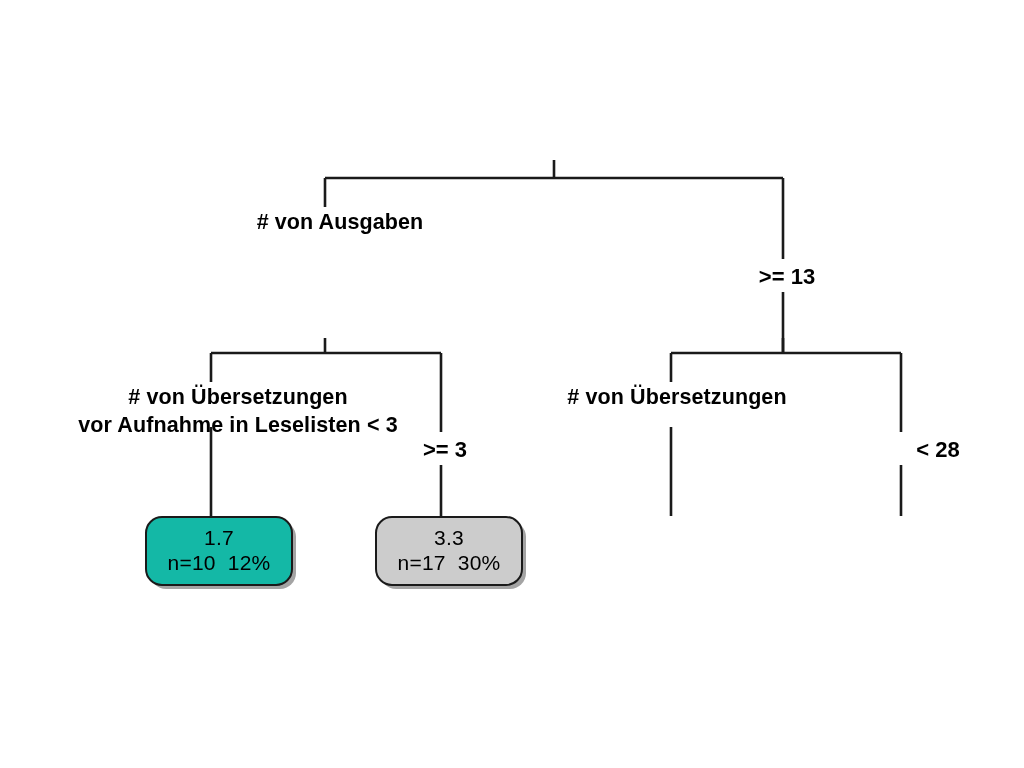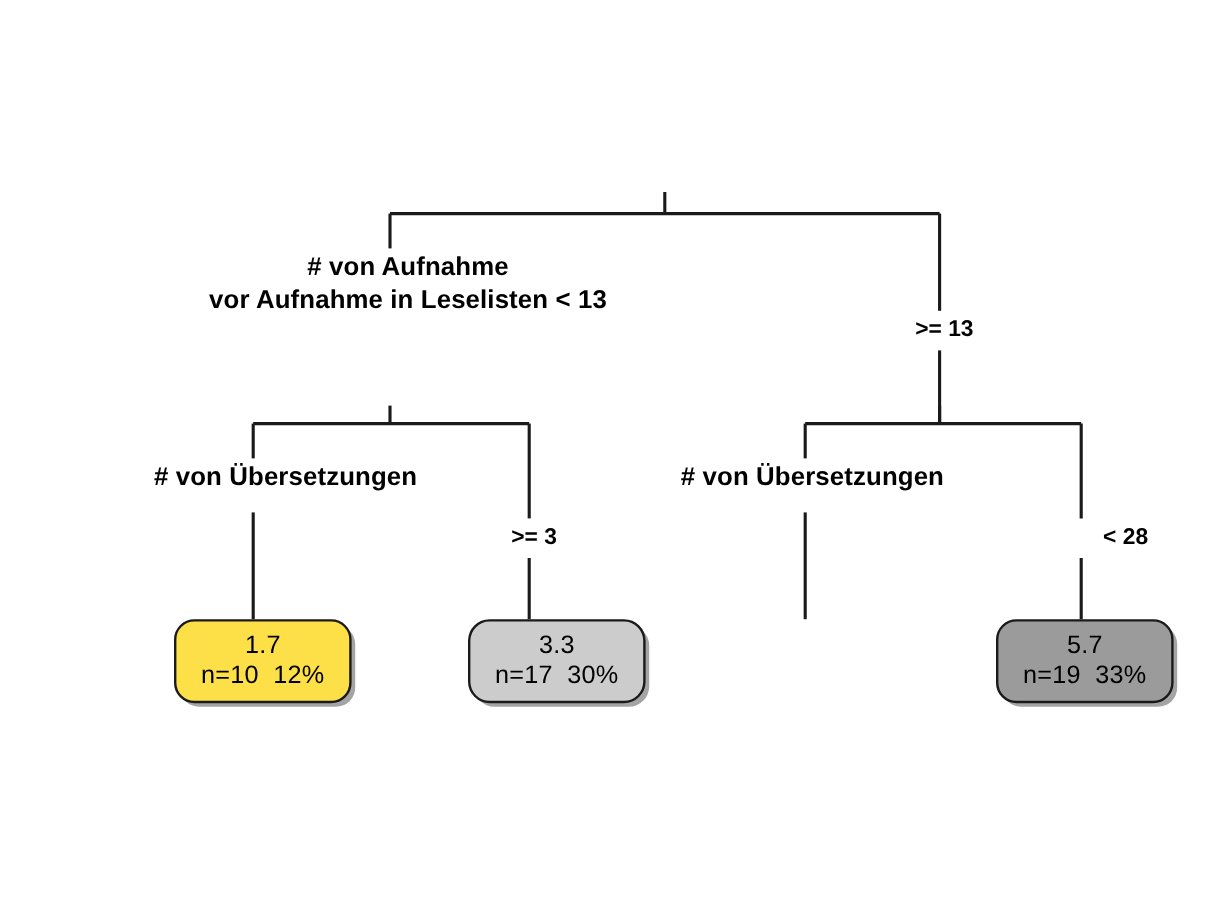--- a/index.html
+++ b/index.html
@@ -57,21 +57,21 @@
     left: 457px;
     top: 384px;
     width: 440px;
     font-size: 21.5px;
   }
 
   
   .branch-label {
     position: absolute;
     font-weight: bold;
-    font-size: 19px;
+    font-size: 22px;
     color: #000000;
     white-space: nowrap;
     text-align: center;
   }
   #branch-root-right { left: 742px; top: 264px; width: 90px; }
   #branch-left-right { left: 405px; top: 437px; width: 80px; }
   #branch-right-right { left: 898px; top: 437px; width: 80px; }
 
   
   .leaf {
@@ -94,21 +94,21 @@
     display: block;
     letter-spacing: 0.2px;
   }
   .leaf .leaf-stats {
     display: block;
     letter-spacing: 0.2px;
     white-space: pre;
   }
 
   #leaf-1 { left: 145px; top: 516px; }
-  #leaf-2 { left: 390px; top: 516px; border-radius: 18px; }
+  #leaf-2 { left: 375px; top: 516px; }
   #leaf-3 { left: 602px; top: 516px; }
   #leaf-4 { left: 830px; top: 516px; }
 </style>
 </head>
 <body style="background: rgb(255, 255, 255);">
 
 <div id="tree-canvas">
 
   <svg id="edge-layer" viewBox="0 0 1024 768" xmlns="http://www.w3.org/2000/svg">
 
@@ -136,45 +136,41 @@
     <line x1="671" y1="353" x2="901" y2="353" stroke="#1a1a1a" stroke-width="2.6"></line>
 
     <line x1="671" y1="353" x2="671" y2="382" stroke="#1a1a1a" stroke-width="2.6"></line>
     <line x1="671" y1="427" x2="671" y2="516" stroke="#1a1a1a" stroke-width="2.6"></line>
 
     <line x1="901" y1="353" x2="901" y2="432" stroke="#1a1a1a" stroke-width="2.6"></line>
     <line x1="901" y1="465" x2="901" y2="516" stroke="#1a1a1a" stroke-width="2.6"></line>
   </svg>
 
   <div class="split-label" id="split-root">
-    <span class="ln"># von Aufnahme</span>
-    <span class="ln">vor Aufnahme in Leselisten &lt; 13</span>
+    <span class="ln"># von Ausgaben</span>
   </div>
 
   <div class="split-label" id="split-left">
     <span class="ln"># von Übersetzungen</span>
+    <span class="ln">vor Aufnahme in Leselisten &lt; 3</span>
   </div>
 
   <div class="split-label" id="split-right">
     <span class="ln"># von Übersetzungen</span>
   </div>
 
   <div class="branch-label" id="branch-root-right">&gt;= 13</div>
   <div class="branch-label" id="branch-left-right">&gt;= 3</div>
   <div class="branch-label" id="branch-right-right">&lt; 28</div>
 
-  <div class="leaf" id="leaf-1" style="background: #fde047;">
+  <div class="leaf" id="leaf-1" style="background: #14b8a6;">
     <span class="leaf-value">1.7</span>
     <span class="leaf-stats">n=10  12%</span>
   </div>
 
   <div class="leaf" id="leaf-2" style="background: rgb(204, 204, 204);">
     <span class="leaf-value">3.3</span>
     <span class="leaf-stats">n=17  30%</span>
   </div>
 
 
-  <div class="leaf" id="leaf-4" style="background: rgb(155, 155, 155);">
-    <span class="leaf-value">5.7</span>
-    <span class="leaf-stats">n=19  33%</span>
-  </div>
 
 </div>
 
 </body></html>

